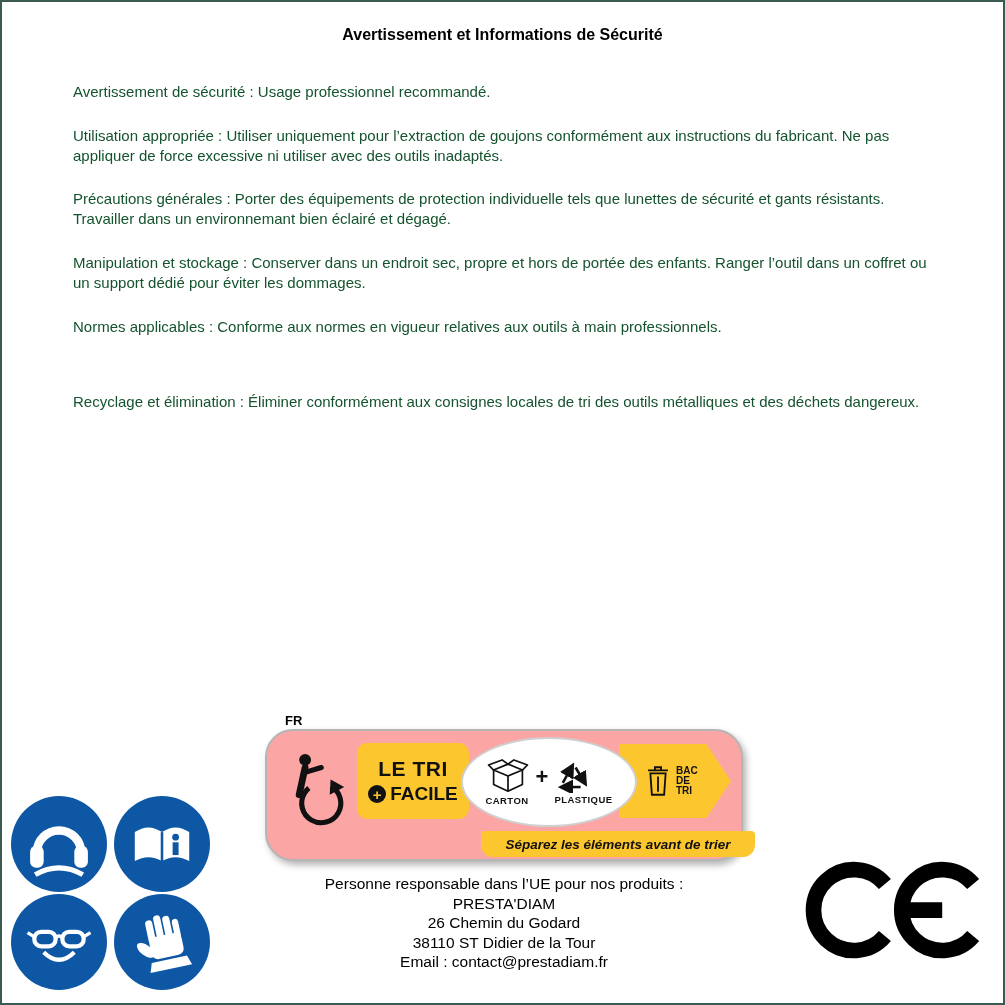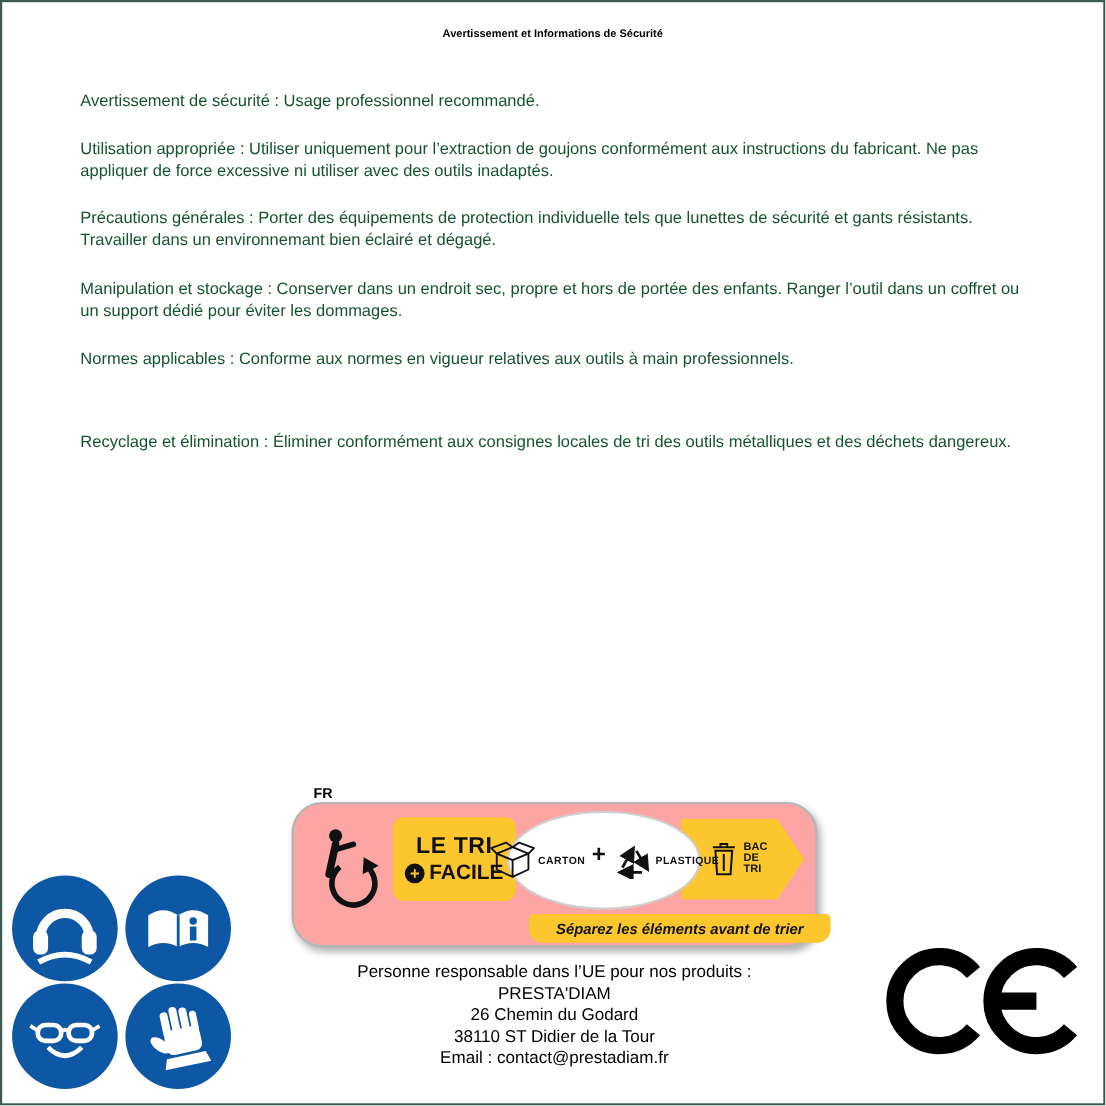--- a/index.html
+++ b/index.html
@@ -14,21 +14,21 @@
     width:1005px;height:1005px;
     background:#fff;
     border:2px solid var(--page-border);
     box-sizing:border-box;
     font-family:"Liberation Sans", sans-serif;
     color:#000;
     overflow:hidden;
   }
   .doc-title{
     position:absolute;top:24px;left:0;width:100%;
-    text-align:center;font-weight:bold;font-size:10px;
+    text-align:center;font-weight:bold;font-size:16px;
   }
   .body-text{
     position:absolute;left:71px;top:80px;width:866px;
     font-size:15px;line-height:1.32;color:#14532d;
   }
   .body-text p{margin:0 0 24px 0;}
   .body-text p.extra-gap{margin-top:56px;}
 
   
   .pictos{
@@ -65,21 +65,21 @@
     color:var(--label-yellow);font-weight:bold;font-size:15px;
     display:inline-flex;align-items:center;justify-content:center;line-height:1;
   }
   .letri-facile{font-weight:bold;font-size:19px;color:#111;}
   .materials-oval{
     position:absolute;left:194px;top:6px;width:176px;height:90px;
     background:#fff;border:2px solid #cfcfcf;border-radius:50%;
     display:flex;align-items:center;justify-content:center;gap:6px;
     z-index:2;box-sizing:border-box;
   }
-  .material{display:flex;flex-direction:row;align-items:center;gap:1px;}
+  .material{display:flex;flex-direction:column;gap:1px;}
   .material-label{font-size:9.5px;font-weight:bold;letter-spacing:0.4px;color:#111;}
   .material-plus{font-size:22px;font-weight:bold;color:#111;margin-bottom:10px;}
   .bin-arrow{
     position:absolute;left:352px;top:13px;width:112px;height:74px;
     background:var(--label-yellow);
     clip-path:polygon(0 0, 78% 0, 100% 50%, 78% 100%, 0 100%);
     display:flex;align-items:center;gap:5px;
     padding-left:26px;box-sizing:border-box;z-index:1;
   }
   .bin-text{display:flex;flex-direction:column;font-size:10px;font-weight:bold;line-height:10px;color:#111;}

